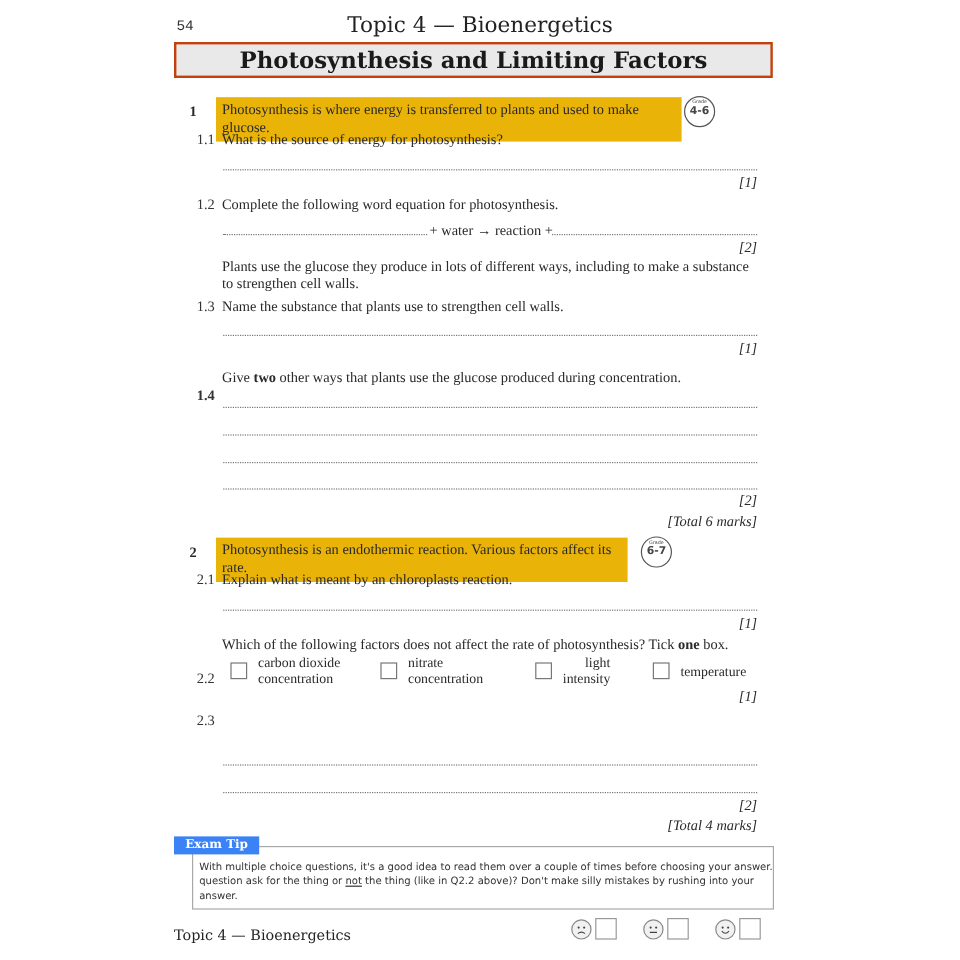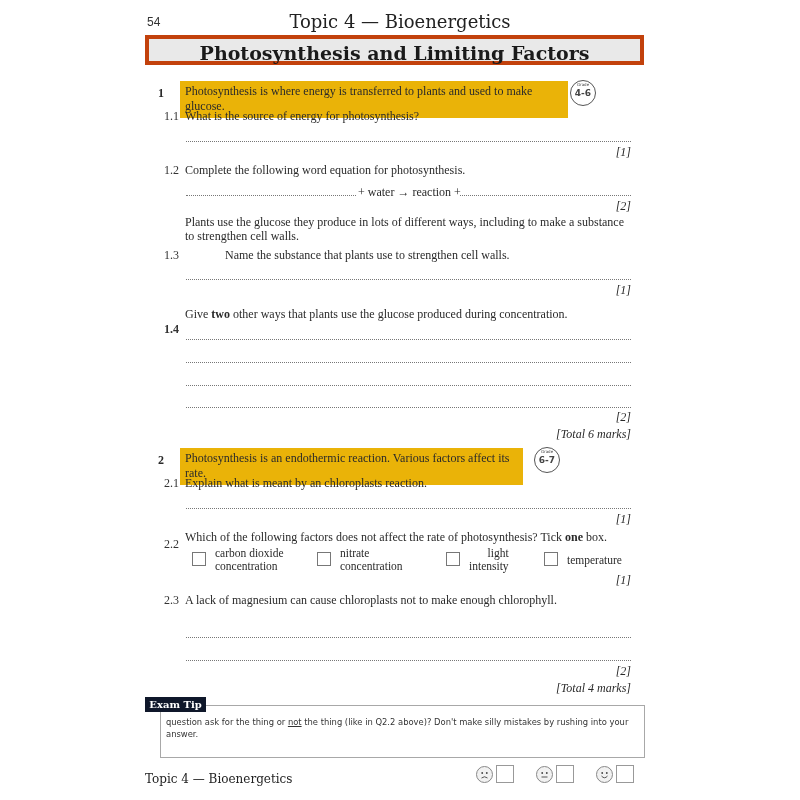--- a/index.html
+++ b/index.html
@@ -1,33 +1,33 @@
 <!DOCTYPE html>
 <html><head>
 <meta charset="utf-8">
 <style>
   html, body { margin: 0; padding: 0; background: #ffffff; }
   body { width: 800px; height: 800px; position: relative; overflow: hidden; font-family: "Liberation Serif", serif; color: #2a2a2a; }
   .abs { position: absolute; }
-  .page-num { left: 147px; top: 15px; font-size: 12px; font-family: Liberation Sans, sans-serif; color: #333; }
+  .page-num { left: 147px; top: 15px; font-size: 12px; font-family: Liberation Mono, monospace; color: #333; }
   .topic-header { left: 0; width: 800px; top: 11px; text-align: center; font-size: 18px; font-family: "DejaVu Serif", serif; color: #222; }
-  .title-bar { left: 145px; top: 35px; width: 499px; height: 30px; background: #e9e9e9; border: 4px solid #c2410c; box-sizing: border-box; text-align: center; }
+  .title-bar { left: 145px; top: 35px; width: 499px; height: 30px; background: #e9e9e9; border: 2px solid #c2410c; box-sizing: border-box; text-align: center; }
   .title-bar span { font-family: "DejaVu Serif", serif; font-weight: bold; font-size: 19px; line-height: 28px; color: #1a1a1a; }
   .q-num { font-weight: bold; font-size: 12px; }
   .q-intro { background: #eab308; padding: 3px 8px 4px 5px; font-size: 12px; }
   .sub-num { font-size: 12px; color: #333; }
   .text { font-size: 12px; line-height: 14px; }
   .dots { border-bottom: 1px dotted #777; height: 0; }
   .mark { font-style: italic; font-size: 12px; text-align: right; }
   .grade { width: 26px; height: 26px; border: 1.5px solid #555; border-radius: 50%; text-align: center; box-sizing: border-box; font-family: "DejaVu Sans", sans-serif; color: #444; }
   .grade .g-lbl { display: block; font-size: 4px; line-height: 6px; margin-top: 1px; }
   .grade .g-val { display: block; font-size: 9px; line-height: 10px; font-weight: bold; }
   .tickbox { width: 14px; height: 14px; border: 1px solid #777; box-sizing: border-box; background: #fff; }
   .opt-label { font-size: 11.5px; line-height: 13px; }
-  .tip-tab { left: 145px; top: 697px; width: 61px; height: 15px; background: #0f172a; color: #fff; font-family: "DejaVu Serif", serif; font-weight: bold; font-size: 10px; line-height: 15px; text-align: center; }
+  .tip-tab { left: 145px; top: 697px; width: 71px; height: 15px; background: #3b82f6; color: #fff; font-family: "DejaVu Serif", serif; font-weight: bold; font-size: 10px; line-height: 15px; text-align: center; }
   .tip-box { left: 160px; top: 705px; width: 485px; height: 53px; border: 1px solid #a8a8a8; box-sizing: border-box; }
   .tip-text { left: 166px; top: 716px; width: 478px; font-family: "DejaVu Sans", sans-serif; font-size: 8.4px; line-height: 12px; color: #333; }
   .footer-topic { left: 145px; top: 772px; font-family: "DejaVu Serif", serif; font-size: 12px; color: #222; }
   .smiley { width: 17px; height: 17px; border: 1px solid #888; border-radius: 50%; box-sizing: border-box; background: #f1f1f1; }
   .smiley svg { display: block; }
   .rate-box { width: 18px; height: 18px; border: 1px solid #999; box-sizing: border-box; background: #fff; }
   u { text-decoration: underline; }
 </style>
 </head>
 <body>
@@ -53,21 +53,21 @@
 <div class="abs sub-num" style="left:164px; top:163px;">1.2</div>
 <div class="abs text" style="left:185px; top:163px;">Complete the following word equation for photosynthesis.</div>
 <div class="abs dots" style="left:186px; top:195px; width:170px;"></div>
 <div class="abs text" style="left:358px; top:185px;">+  water → reaction +</div>
 <div class="abs dots" style="left:460px; top:195px; width:171px;"></div>
 <div class="abs mark" style="left:580px; top:199px; width:51px;">[2]</div>
 
 <div class="abs text" style="left:185px; top:215px; width:440px;">Plants use the glucose they produce in lots of different ways, including to make a substance to strengthen cell walls.</div>
 
 <div class="abs sub-num" style="left:164px; top:248px;">1.3</div>
-<div class="abs text" style="left:185px; top:248px;margin-left:40px;">Name the substance that plants use to strengthen cell walls.</div>
+<div class="abs text" style="left:185px; top:248px;">Name the substance that plants use to strengthen cell walls.</div>
 <div class="abs dots" style="left:186px; top:279px; width:445px;"></div>
 <div class="abs mark" style="left:580px; top:283px; width:51px;">[1]</div>
 
 <div class="abs sub-num" style="left:164px; top:322px;font-weight:bold;">1.4</div>
 <div class="abs text" style="left:185px; top:307px;"><span>Give </span><b>two</b><span> other ways that plants use the glucose produced during concentration.</span></div>
 <div class="abs dots" style="left:186px; top:339px; width:445px;"></div>
 <div class="abs dots" style="left:186px; top:362px; width:445px;"></div>
 <div class="abs dots" style="left:186px; top:385px; width:445px;"></div>
 <div class="abs dots" style="left:186px; top:407px; width:445px;"></div>
 <div class="abs mark" style="left:580px; top:410px; width:51px;">[2]</div>
@@ -78,21 +78,21 @@
 <div class="abs grade" style="left:534px; top:447px;">
   <span class="g-lbl">Grade</span>
   <span class="g-val">6-7</span>
 </div>
 
 <div class="abs sub-num" style="left:164px; top:476px;">2.1</div>
 <div class="abs text" style="left:185px; top:476px;">Explain what is meant by an chloroplasts reaction.</div>
 <div class="abs dots" style="left:186px; top:508px; width:445px;"></div>
 <div class="abs mark" style="left:580px; top:512px; width:51px;">[1]</div>
 
-<div class="abs sub-num" style="left:164px; top:537px;">2.2</div>
+<div class="abs sub-num" style="left:164px; top:558px;">2.2</div>
 <div class="abs text" style="left:185px; top:530px;"><span>Which of the following factors does not affect the rate of photosynthesis?  Tick </span><b>one</b><span> box.</span></div>
 
 <div class="abs tickbox" style="left:192px; top:552px;"></div>
 <div class="abs opt-label" style="left:215px; top:547px;">
     <div>carbon dioxide</div>
     <div>concentration</div>
   </div>
 
 <div class="abs tickbox" style="left:317px; top:552px;"></div>
 <div class="abs opt-label" style="left:340px; top:547px;">
@@ -108,30 +108,30 @@
 
 <div class="abs tickbox" style="left:544px; top:552px;"></div>
 <div class="abs opt-label" style="left:567px; top:554px;">
     <div>temperature</div>
   </div>
 
 <div class="abs mark" style="left:580px; top:573px; width:51px;">[1]</div>
 
 <div class="abs sub-num" style="left:164px; top:593px;">2.3</div>
 <div class="abs text" style="left:185px; top:593px; width:440px;">
-    <div>A lack of magnesium can cause chloroplasts not to make enough chlorophyll.</div>
   </div>
 <div class="abs dots" style="left:186px; top:637px; width:445px;"></div>
 <div class="abs dots" style="left:186px; top:660px; width:445px;"></div>
 <div class="abs mark" style="left:580px; top:664px; width:51px;">[2]</div>
 <div class="abs mark" style="left:500px; top:681px; width:131px;">[Total 4 marks]</div>
 
 <div class="abs tip-box"></div>
 <div class="abs tip-tab">Exam Tip</div>
 <div class="abs tip-text">
+  <div>With multiple choice questions, it's a good idea to read them over a couple of times before choosing your answer.</div>
   <div><span>question ask for the thing or </span><u>not</u><span> the thing (like in Q2.2 above)?  Don't make silly mistakes by rushing into your answer.</span></div>
 </div>
 
 <div class="abs footer-topic">Topic 4 — Bioenergetics</div>
 
 <div class="abs smiley" style="left:476px; top:766px;">
   <svg width="15" height="15" viewBox="0 0 15 15">
       <circle cx="5.2" cy="6" r="0.9" fill="#444"></circle>
       <circle cx="9.8" cy="6" r="0.9" fill="#444"></circle>
       <path d="M4.5 11 Q7.5 8.5 10.5 11" stroke="#444" stroke-width="0.9" fill="none"></path>

